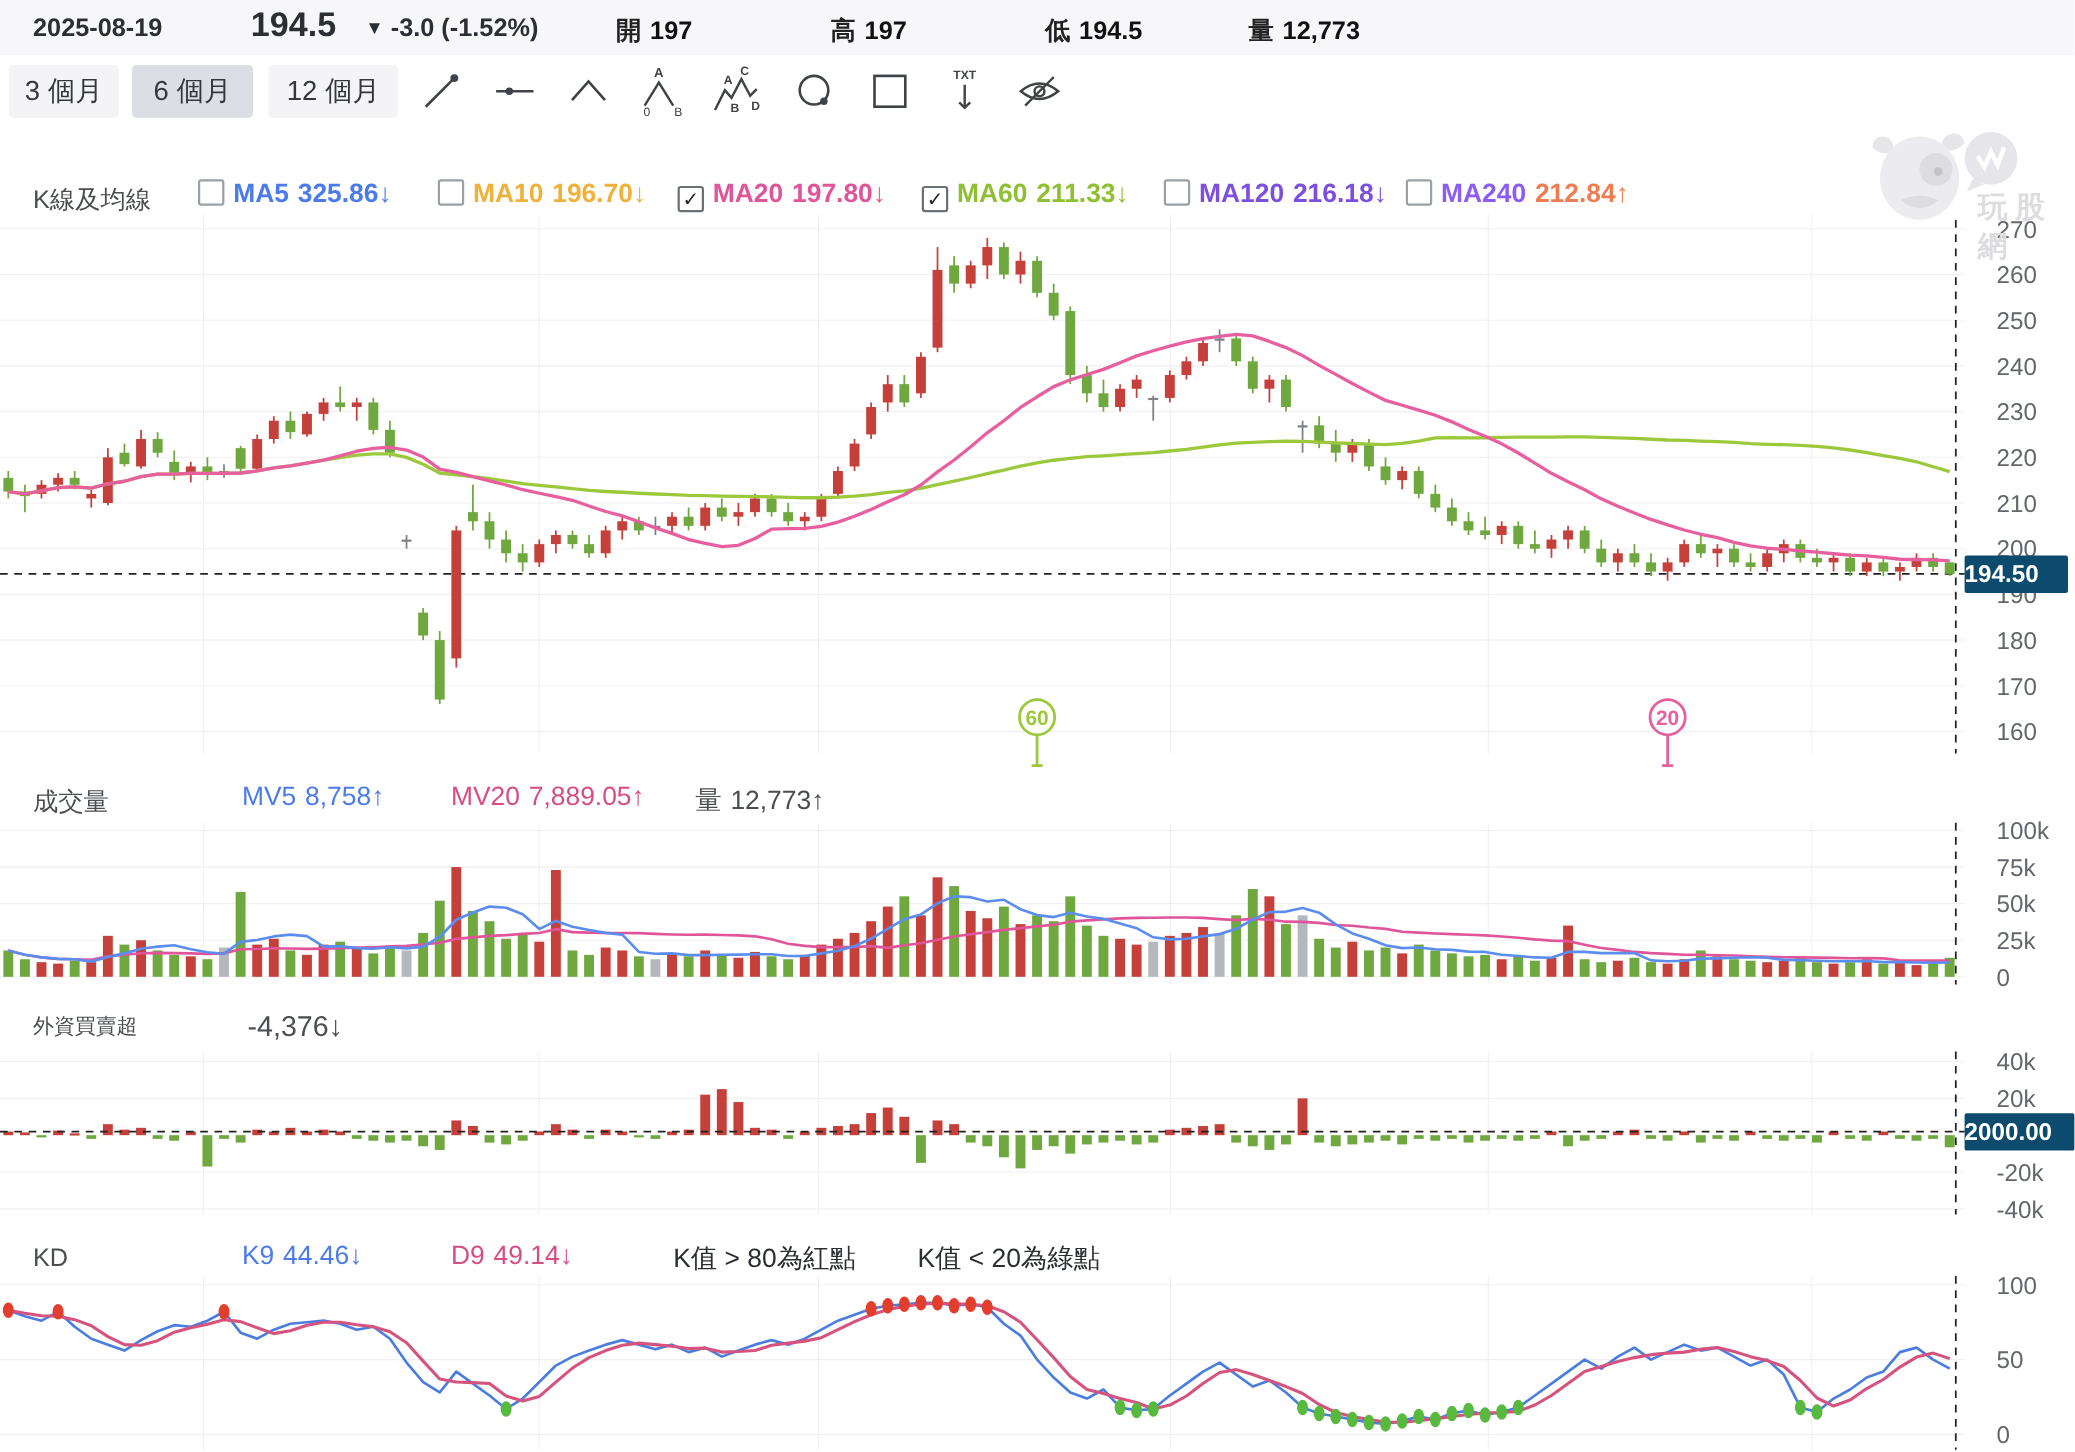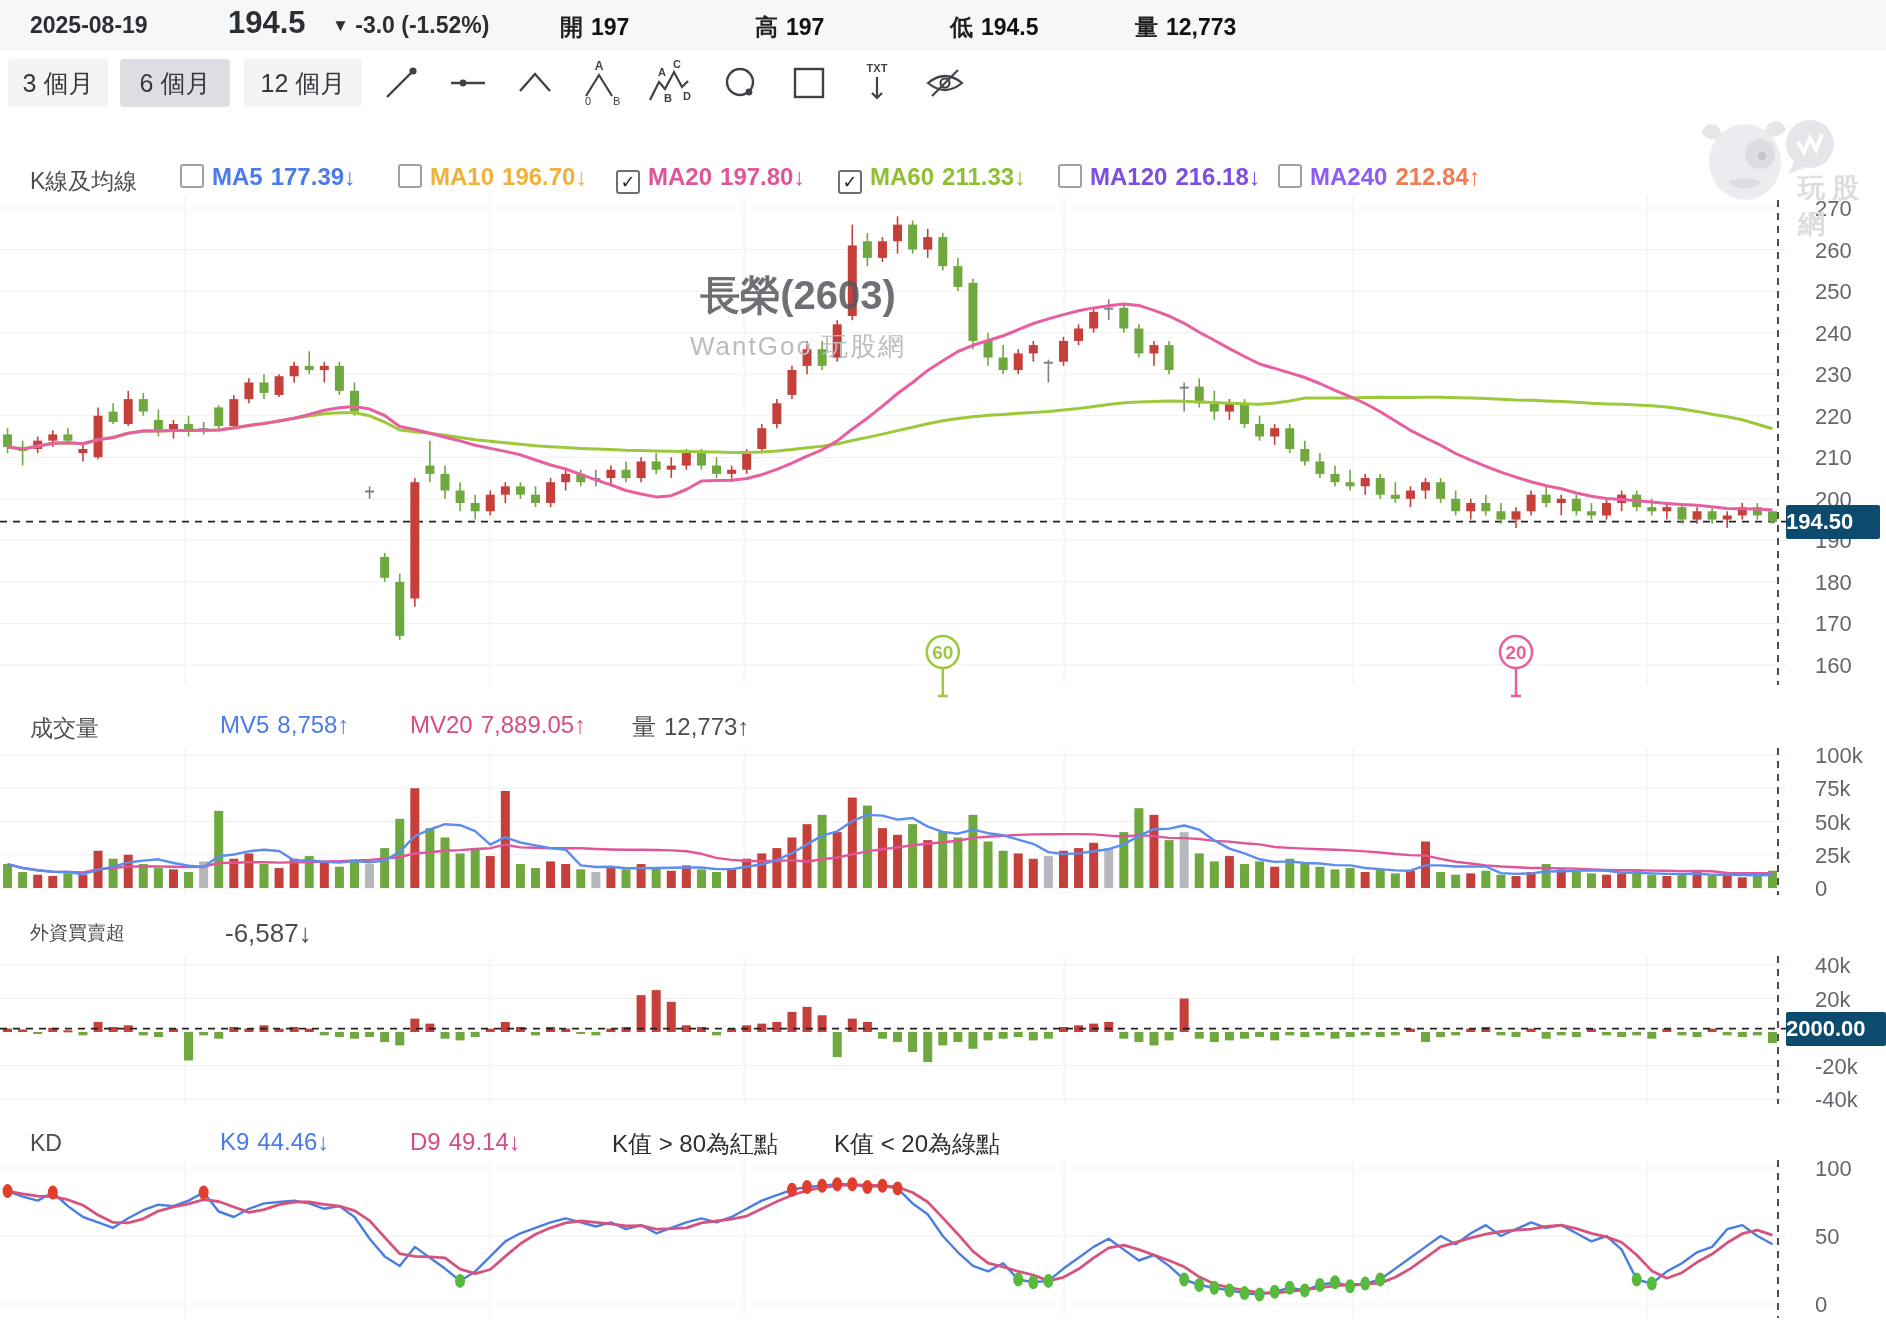--- a/index.html
+++ b/index.html
@@ -739,52 +739,48 @@
       <svg viewBox="0 0 46 46" fill="none" stroke="#3f4347" stroke-width="2.2">
           <path d="M6 23 Q23 9 40 23 Q23 37 6 23 Z"></path>
           <circle cx="23" cy="23" r="4.5"></circle>
           <line x1="10" y1="36" x2="36" y2="10"></line>
         </svg>
     </div>
   </div>
 
   <div class="secrow" style="top:158px;height:40px">
     <span class="seclabel" style="top:8px">K線及均線</span>
-    <div class="lg-item" style="left:180px;top:5px"><span class="cb"></span><span class="lg-name" style="color: rgb(75, 123, 234);">MA5</span><span class="lg-val" style="color: rgb(75, 123, 234);">177.39</span><span class="lg-dir" style="color: rgb(75, 123, 234);">↓</span></div>
+    <div class="lg-item" style="left:180px;top:5px"><span class="cb"></span><span class="lg-name" style="color: rgb(75, 123, 234);">MA5</span><span class="lg-val" style="color: rgb(75, 123, 234);">325.86</span><span class="lg-dir" style="color: rgb(75, 123, 234);">↓</span></div>
     <div class="lg-item" style="left:398px;top:5px"><span class="cb"></span><span class="lg-name" style="color: rgb(240, 177, 58);">MA10</span><span class="lg-val" style="color: rgb(240, 177, 58);">196.70</span><span class="lg-dir" style="color: rgb(240, 177, 58);">↓</span></div>
     <div class="lg-item" style="left:616px;top:5px"><span class="cb" style="border-color: rgb(107, 111, 118);">✓</span><span class="lg-name" style="color: rgb(224, 85, 154);">MA20</span><span class="lg-val" style="color: rgb(224, 85, 154);">197.80</span><span class="lg-dir" style="color: rgb(224, 85, 154);">↓</span></div>
     <div class="lg-item" style="left:838px;top:5px"><span class="cb" style="border-color: rgb(107, 111, 118);">✓</span><span class="lg-name" style="color: rgb(143, 191, 51);">MA60</span><span class="lg-val" style="color: rgb(143, 191, 51);">211.33</span><span class="lg-dir" style="color: rgb(143, 191, 51);">↓</span></div>
     <div class="lg-item" style="left:1058px;top:5px"><span class="cb"></span><span class="lg-name" style="color: rgb(124, 79, 224); margin-top: 31px;">MA120</span><span class="lg-val" style="color: rgb(124, 79, 224);">216.18</span><span class="lg-dir" style="color: rgb(124, 79, 224);">↓</span></div>
     <div class="lg-item" style="left:1278px;top:5px"><span class="cb"></span><span class="lg-name" style="color: #8b5cf6;">MA240</span><span class="lg-val" style="color: rgb(239, 125, 82);">212.84</span><span class="lg-dir" style="color: rgb(239, 125, 82);">↑</span></div>
   </div>
 
   <div class="secrow" style="top:705px;height:40px">
     <span class="seclabel" style="top:8px">成交量</span>
     <span class="statpair" style="left:220px;top:6px;color:#4b7bea"><span>MV5</span><span class="sv">8,758</span><span>↑</span></span>
     <span class="statpair" style="left:410px;top:6px;color:#d64d86"><span>MV20</span><span class="sv">7,889.05</span><span>↑</span></span>
     <span class="statpair" style="left:632px;top:6px;color:#4a4d52"><span>量</span><span class="sv">12,773</span><span>↑</span></span>
   </div>
 
   <div class="secrow" style="top:912px;height:40px">
     <span class="seclabel" style="top:8px;font-size:19px">外資買賣超</span>
-    <span class="statpair" style="left:225px;top:6px;color:#4a4d52;font-size:26px"><span>-6,587</span><span>↓</span></span>
+    <span class="statpair" style="left:225px;top:6px;color:#4a4d52;font-size:26px"><span>-4,376</span><span>↓</span></span>
   </div>
 
   <div class="secrow" style="top:1122px;height:40px">
     <span class="seclabel" style="top:8px">KD</span>
     <span class="statpair" style="left:220px;top:6px;color:#4b7bea"><span>K9</span><span class="sv">44.46</span><span>↓</span></span>
     <span class="statpair" style="left:410px;top:6px;color:#d64d86"><span>D9</span><span class="sv">49.14</span><span>↓</span></span>
     <span class="statpair" style="left:612px;top:6px;color:#2b2e33">K值 &gt; 80為紅點</span>
     <span class="statpair" style="left:834px;top:6px;color:#2b2e33">K值 &lt; 20為綠點</span>
   </div>
 
-  <div id="wm" class="abs">
-    <div class="t1">長榮(2603)</div>
-    <div class="t2">WantGoo 玩股網</div>
-  </div>
   <div id="bull" class="abs">
     <svg width="196" height="96" viewBox="0 0 196 96">
       <path d="M28 14 Q14 8 12 22 Q20 30 34 26 Z" fill="#e6e6ea"></path>
       <path d="M78 12 Q92 4 96 18 Q88 28 72 24 Z" fill="#e6e6ea"></path>
       <ellipse cx="55" cy="50" rx="36" ry="38" fill="#ececf0"></ellipse>
       <circle cx="70" cy="42" r="15" fill="#dcdce1"></circle>
       <circle cx="72" cy="44" r="4" fill="#c3c3c9"></circle>
       <path d="M38 70 Q55 84 72 70 Q55 62 38 70 Z" fill="#dcdce1"></path>
       <circle cx="120" cy="32" r="24" fill="#e6e6ea"></circle>
       <path d="M108 30 l6 10 6-14 6 12 6-16" stroke="#ffffff" stroke-width="4" fill="none"></path>

